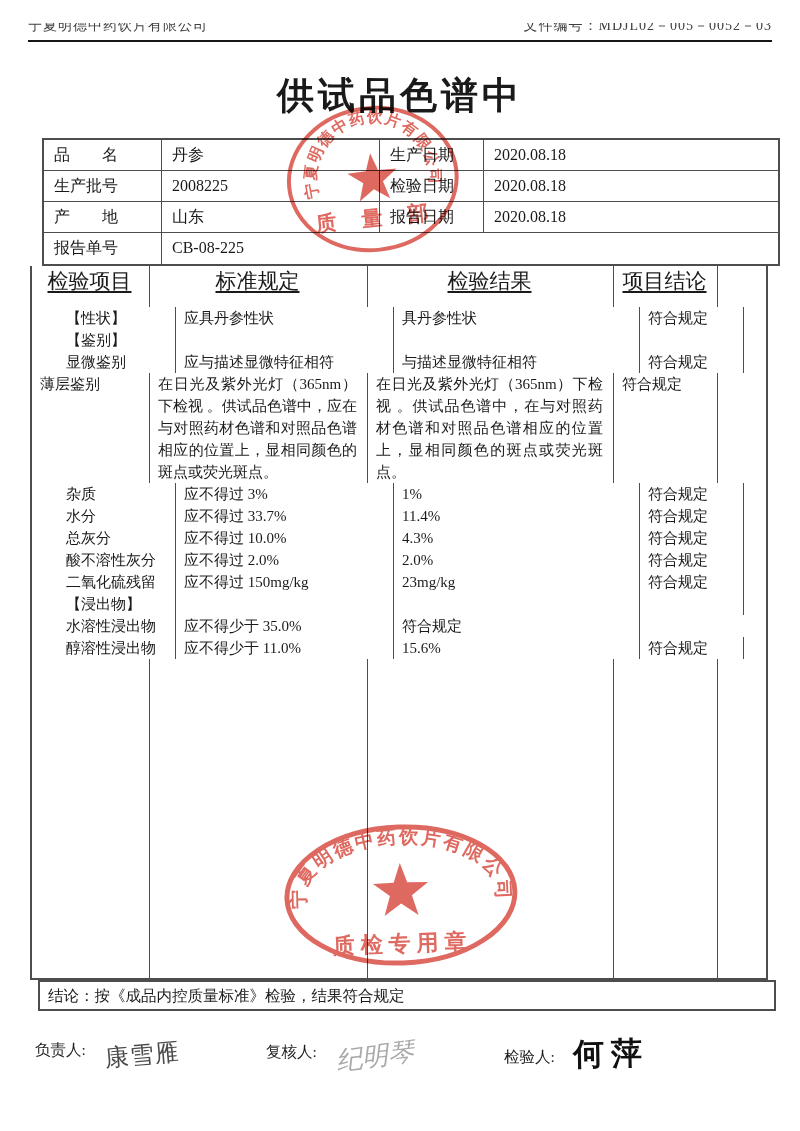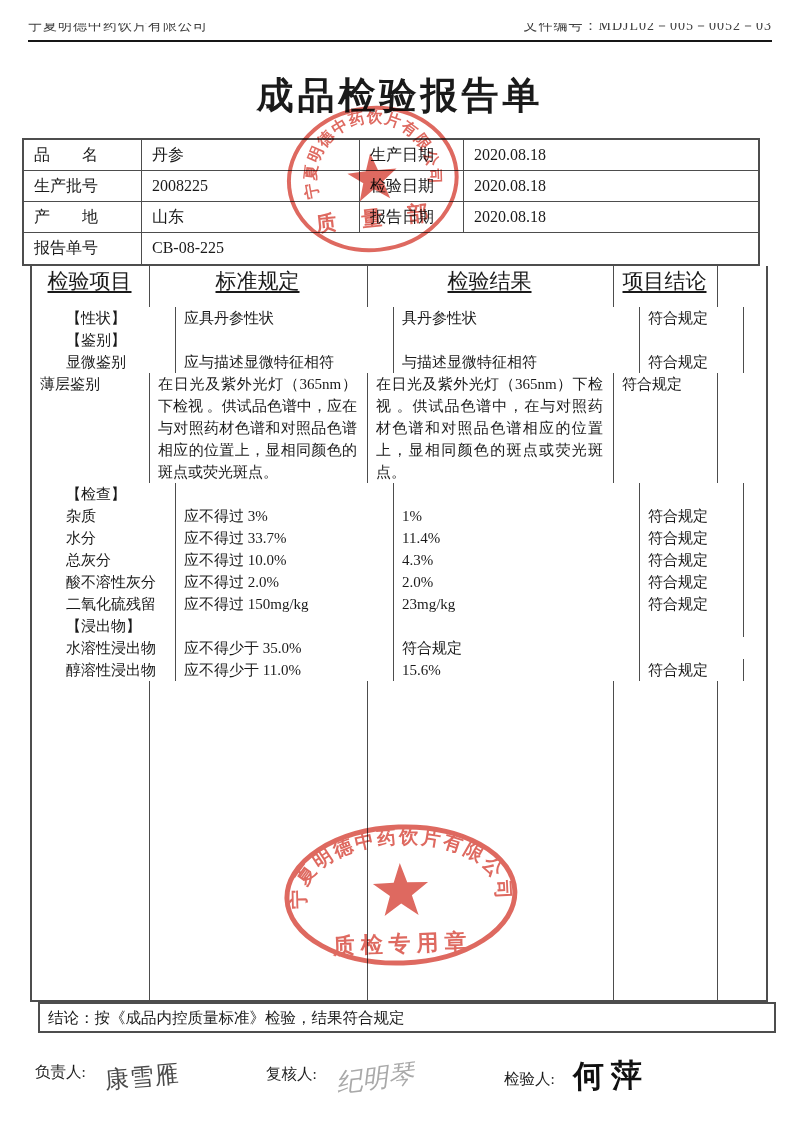--- a/index.html
+++ b/index.html
@@ -12,21 +12,21 @@
   .page { position:relative; width:800px; height:1131px; overflow:hidden; background:#fff; }
 
   
   .page-header { margin:23px 28px 0 28px; height:19px; overflow:hidden; border-bottom:2.5px solid #171717; }
   .ph-inner { display:flex; justify-content:space-between; font-size:14px; color:#3e3e3e;
               transform:translateY(-6px); letter-spacing:1px; }
 
   .title { text-align:center; margin:32px 0 0 0; font-size:37px; font-weight:bold; letter-spacing:4px; line-height:44px; }
 
   
-  .info-grid { margin:20px 0 0 22px; width:738px; border:2px solid #4d4d4d;
+  .info-grid { margin:20px 0 0 42px; width:738px; border:2px solid #4d4d4d;
                display:grid; grid-template-columns:118px 218px 104px 1fr; font-size:16px; }
   .info-grid > div { height:31px; line-height:29px; border-right:1.4px solid #4d4d4d;
                      border-bottom:1.4px solid #4d4d4d; padding-left:10px; overflow:hidden; }
   .info-grid > div.lastcol { border-right:none; }
   .info-grid > div.lastrow { border-bottom:none; }
   .info-grid > div.span3 { grid-column:2 / 5; border-right:none; }
   .iv { padding-left:14px; }
 
   
   .main-table { margin:0 0 0 30px; width:738px; border:2px solid #4d4d4d; border-top:none; }
@@ -69,21 +69,21 @@
 
 <div class="page">
 
   <div class="page-header">
     <div class="ph-inner">
       <span>宁夏明德中药饮片有限公司</span>
       <span>文件编号：MDJL02－005－0052－03</span>
     </div>
   </div>
 
-  <h1 class="title">成品检验报告单</h1>
+  <h1 class="title">供试品色谱中</h1>
 
   <div class="info-grid">
     <div>品　　名</div>
     <div class="iv">丹参</div>
     <div>生产日期</div>
     <div class="iv lastcol">2020.08.18</div>
 
     <div>生产批号</div>
     <div class="iv">2008225</div>
     <div>检验日期</div>
@@ -140,27 +140,20 @@
     </div>
 
     <div class="trow pr">
       <div>薄层鉴别</div>
       <div class="para">在日光及紫外光灯（365nm）下检视 。供试品色谱中，应在与对照药材色谱和对照品色谱相应的位置上，显相同颜色的斑点或荧光斑点。</div>
       <div class="para">在日光及紫外光灯（365nm）下检视 。供试品色谱中，在与对照药材色谱和对照品色谱相应的位置上，显相同颜色的斑点或荧光斑点。</div>
       <div>符合规定</div>
       <div></div>
     </div>
 
-    <div class="trow r">
-      <div>【检查】</div>
-      <div></div>
-        <div></div>
-        <div></div>
-        <div></div>
-    </div>
 
     <div class="trow r">
       <div>杂质</div>
       <div>应不得过 3%</div>
       <div>1%</div>
       <div>符合规定</div>
       <div></div>
     </div>
 
     <div class="trow r">

